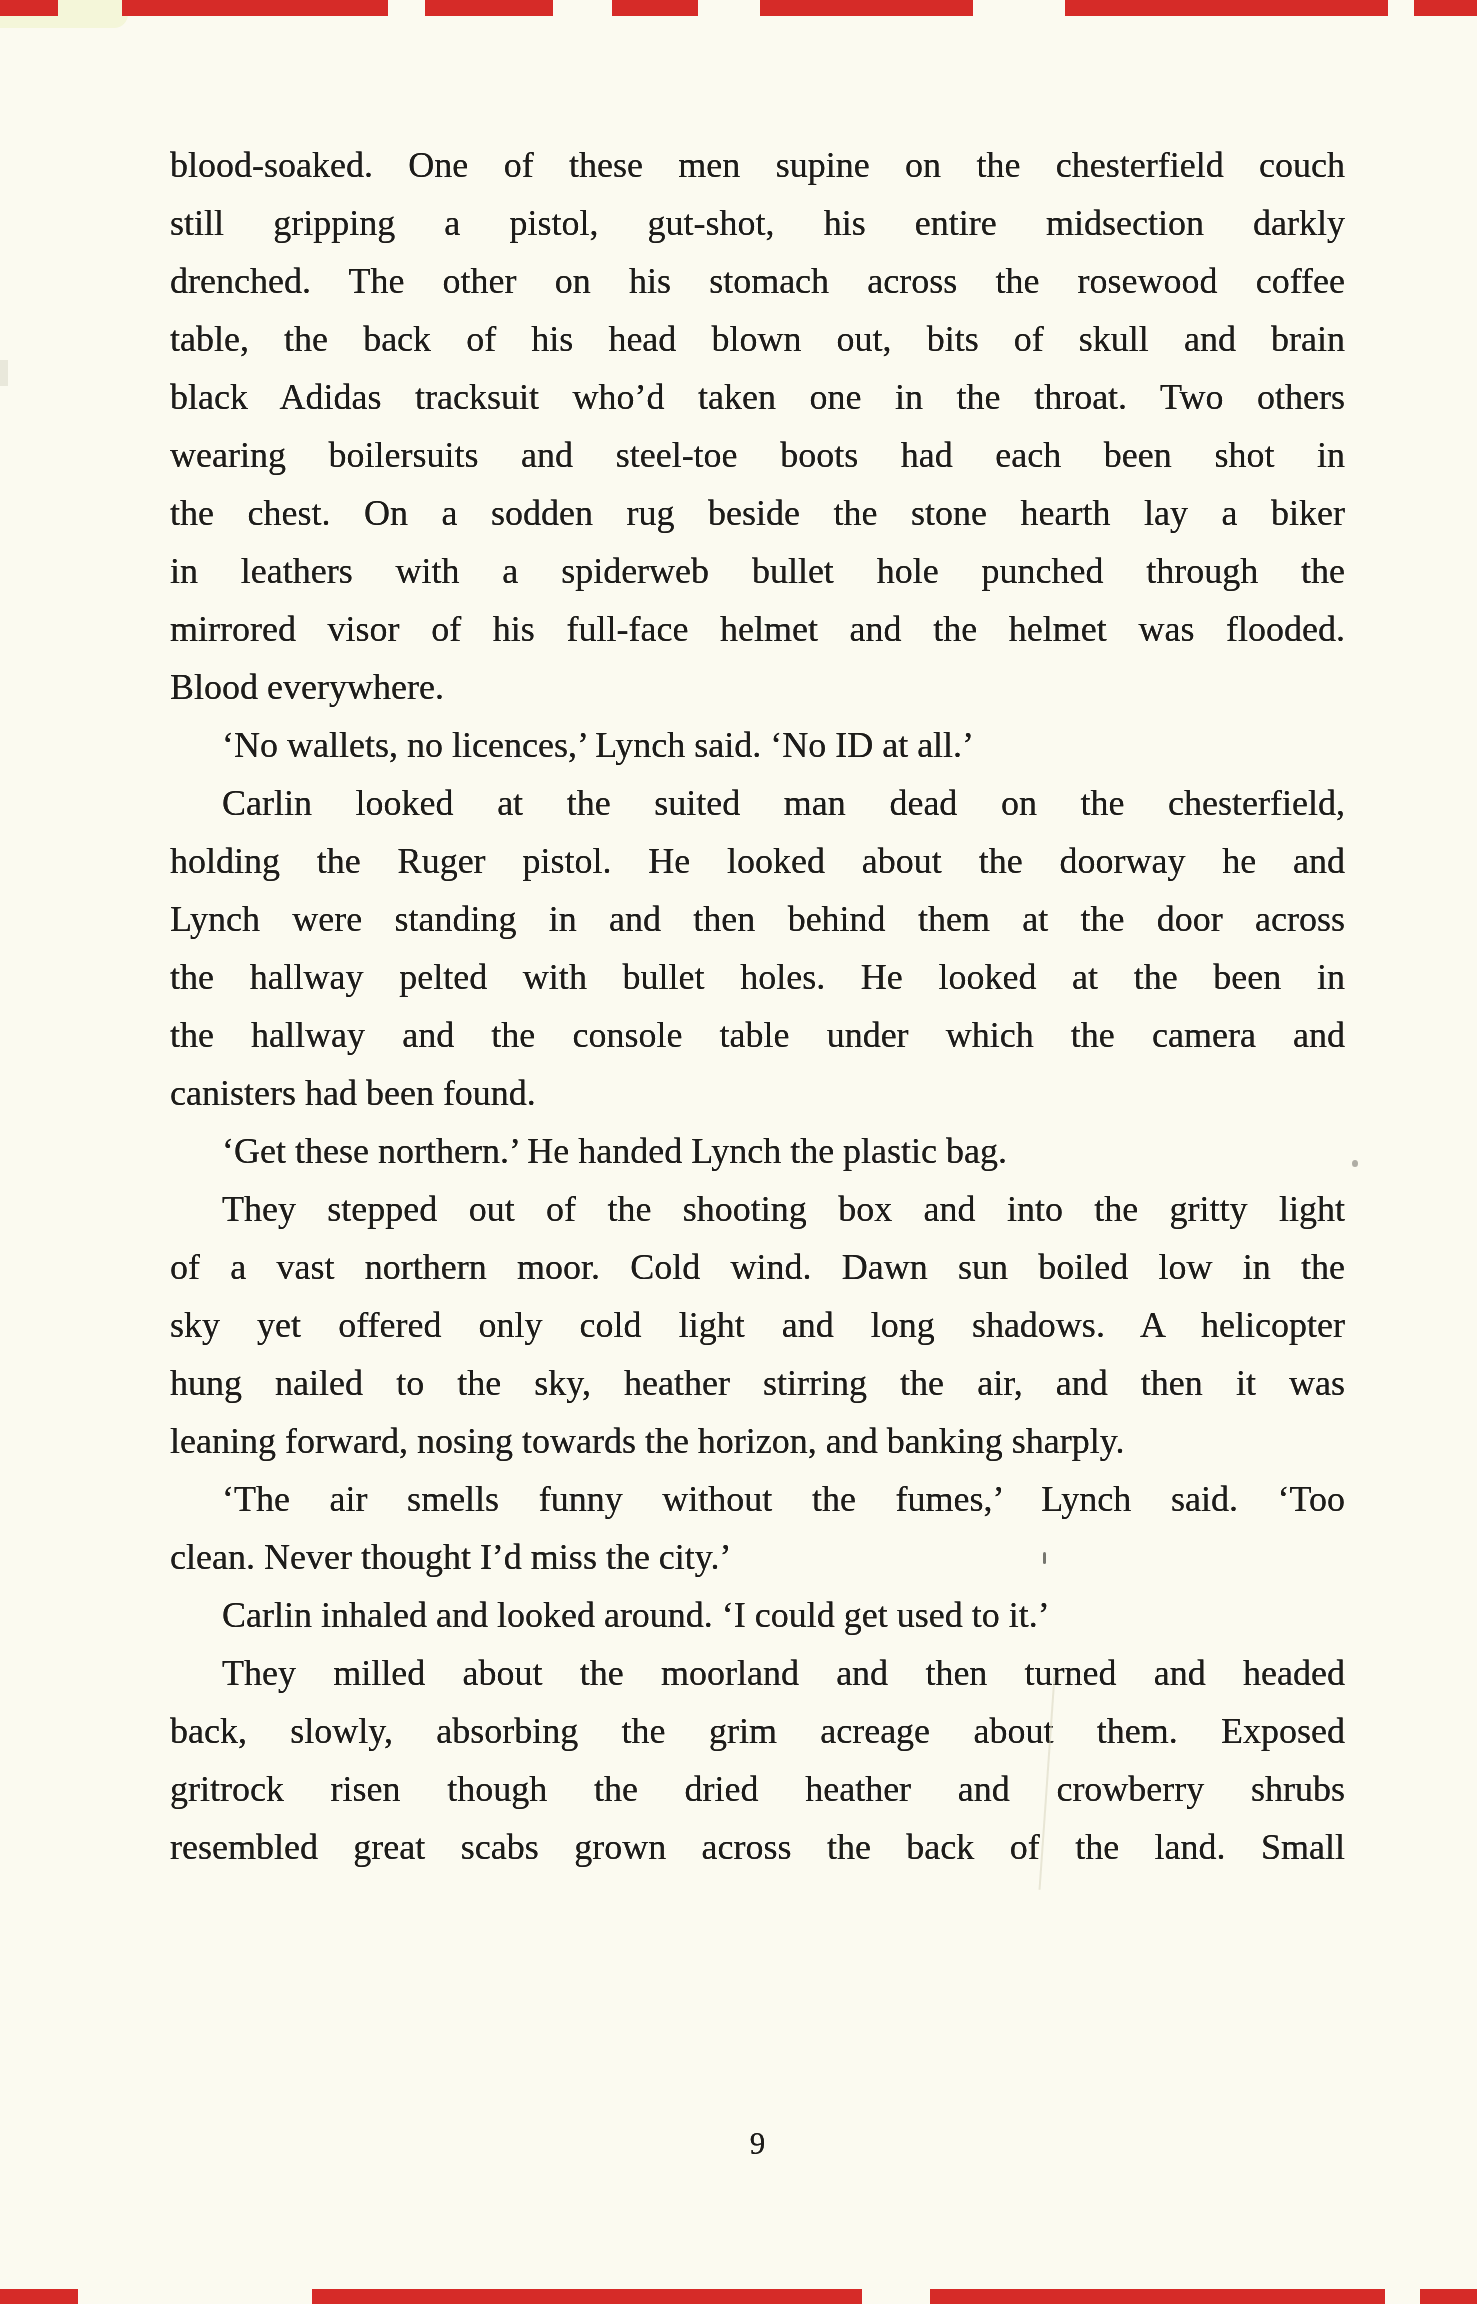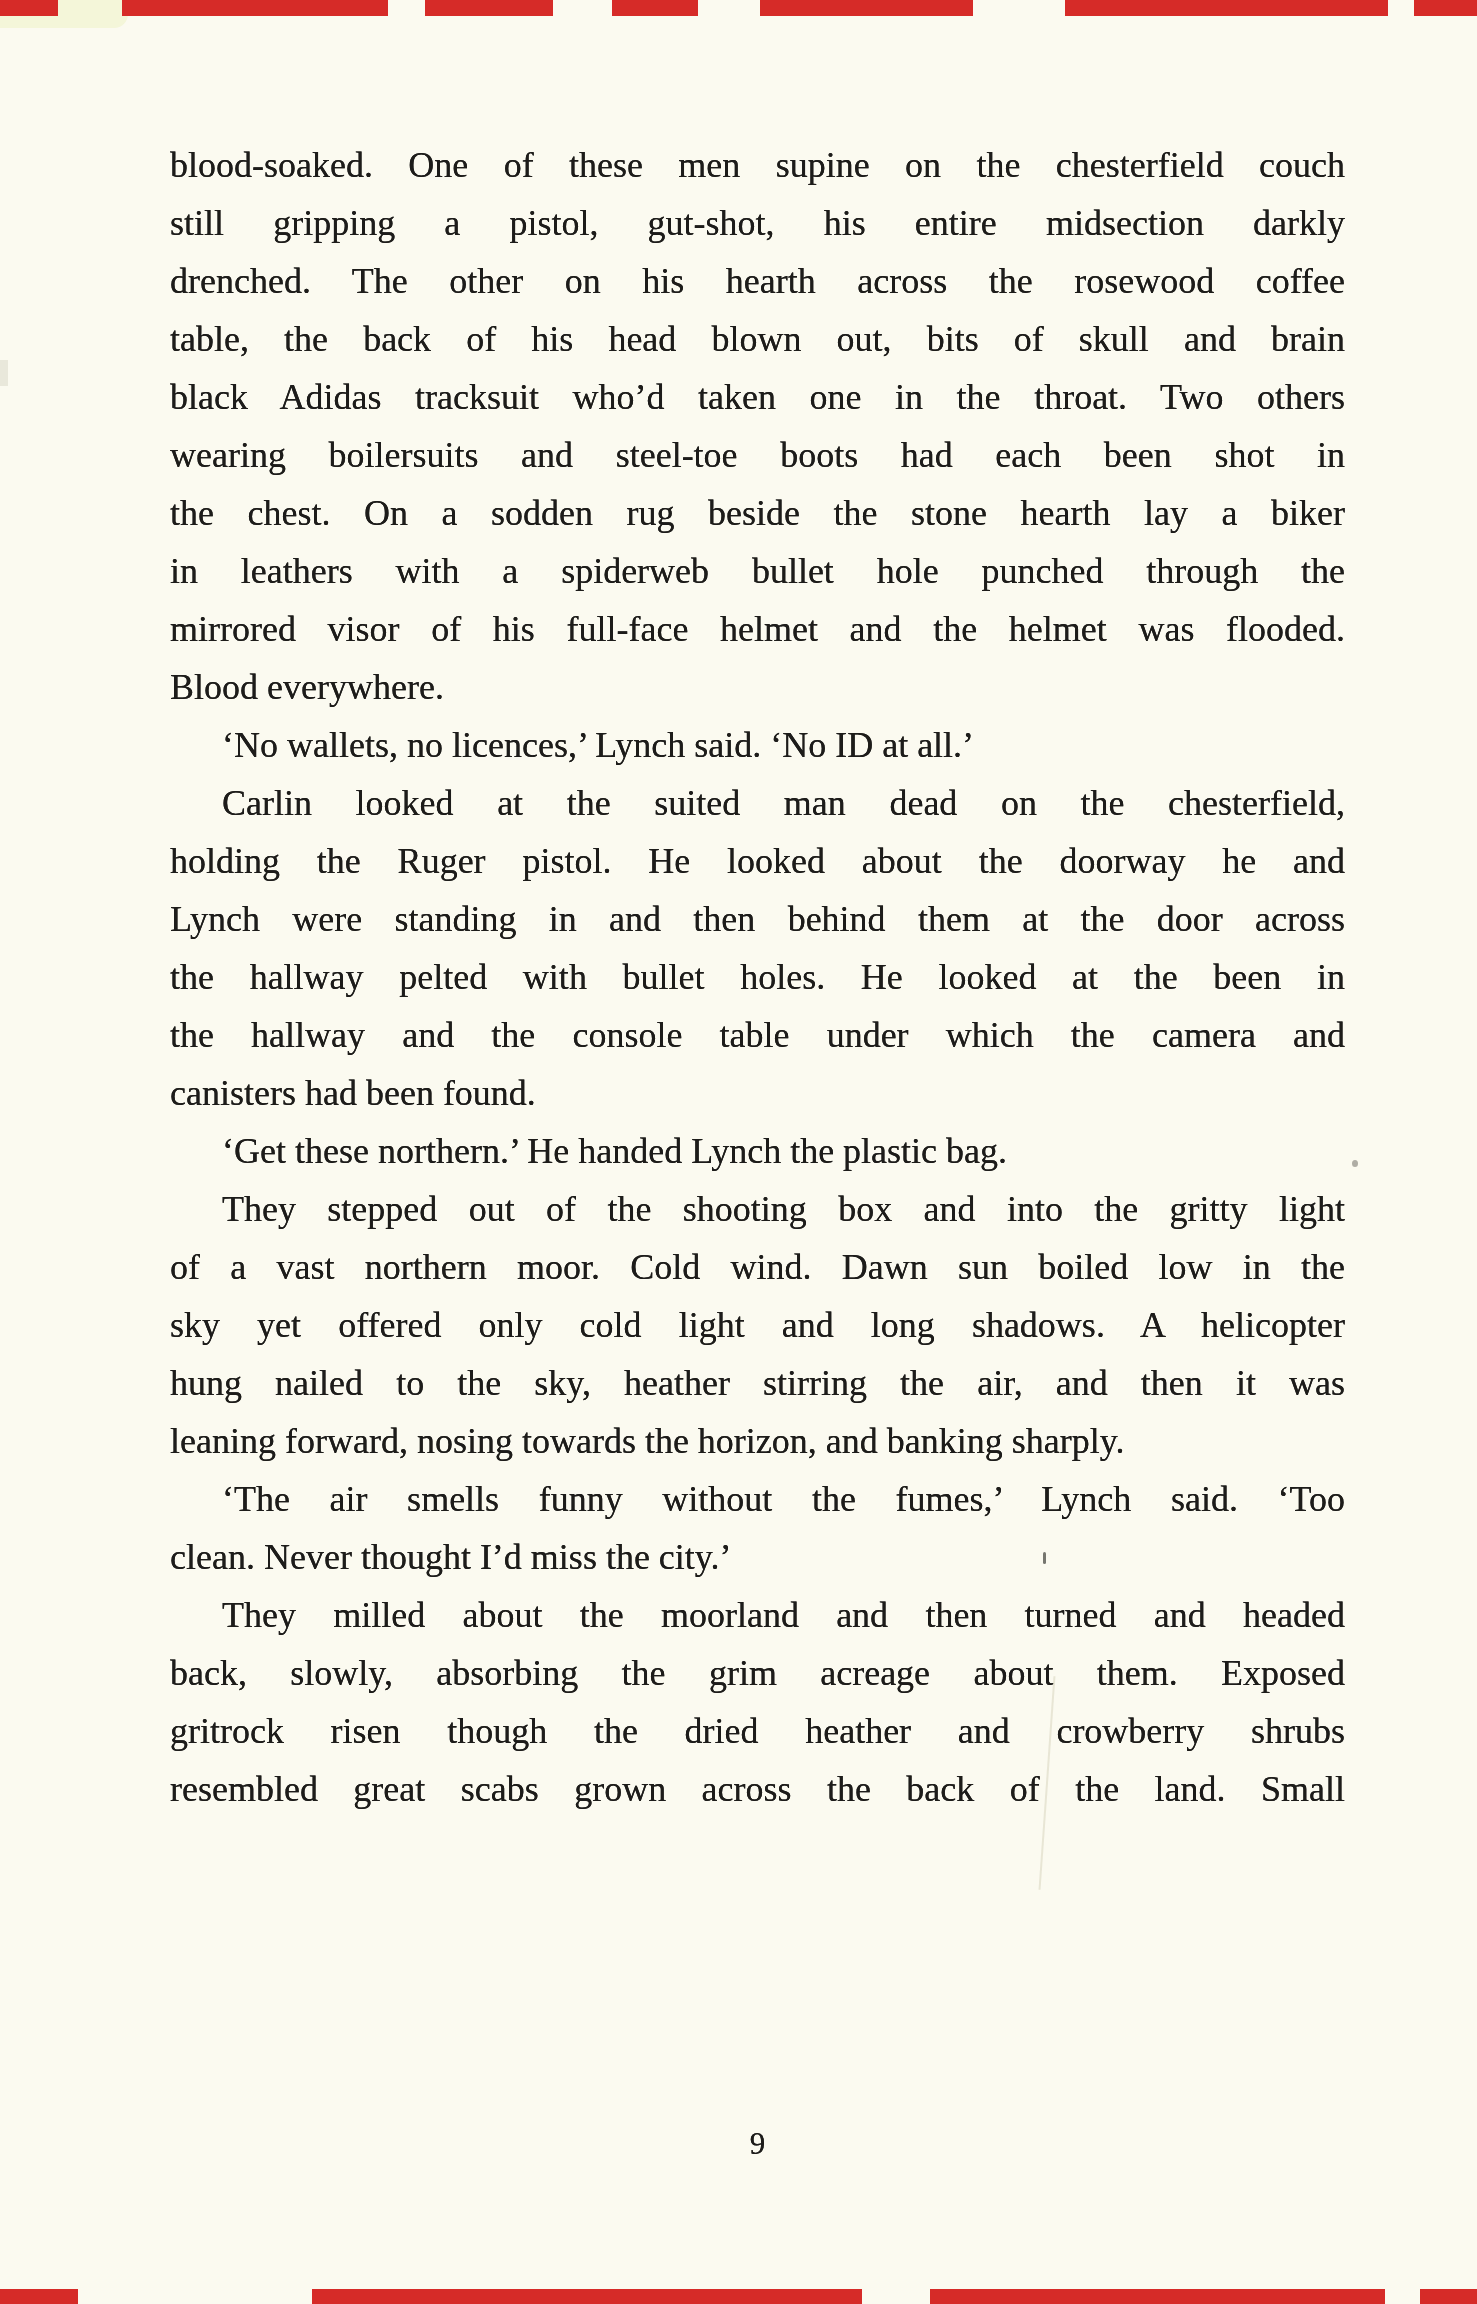--- a/index.html
+++ b/index.html
@@ -68,21 +68,21 @@
   <div class="bar top t7"></div>
   <div class="bar bottom b1"></div>
   <div class="bar bottom b2"></div>
   <div class="bar bottom b3"></div>
   <div class="bar bottom b4"></div>
 
   <div class="text-block">
 
     <div class="line j">blood-soaked. One of these men supine on the chesterfield couch</div>
     <div class="line j">still gripping a pistol, gut-shot, his entire midsection darkly</div>
-    <div class="line j">drenched. The other on his hearth across the rosewood coffee</div>
+    <div class="line j">drenched. The other on his stomach across the rosewood coffee</div>
     <div class="line j">table, the back of his head blown out, bits of skull and brain</div>
     <div class="line j">black Adidas tracksuit who’d taken one in the throat. Two others</div>
     <div class="line j">wearing boilersuits and steel-toe boots had each been shot in</div>
     <div class="line j">the chest. On a sodden rug beside the stone hearth lay a biker</div>
     <div class="line j">in leathers with a spiderweb bullet hole punched through the</div>
     <div class="line j">mirrored visor of his full-face helmet and the helmet was flooded.</div>
     <div class="line l">Blood everywhere.</div>
 
     <div class="line l ind">‘No wallets, no licences,’ Lynch said. ‘No ID at all.’</div>
 
@@ -97,20 +97,21 @@
 
     <div class="line j ind">They stepped out of the shooting box and into the gritty light</div>
     <div class="line j">of a vast northern moor. Cold wind. Dawn sun boiled low in the</div>
     <div class="line j">sky yet offered only cold light and long shadows. A helicopter</div>
     <div class="line j">hung nailed to the sky, heather stirring the air, and then it was</div>
     <div class="line l">leaning forward, nosing towards the horizon, and banking sharply.</div>
 
     <div class="line j ind">‘The air smells funny without the fumes,’ Lynch said. ‘Too</div>
     <div class="line l">clean. Never thought I’d miss the city.’</div>
 
+    <div class="line l ind">Carlin inhaled and looked around. ‘I could get used to it.’</div>
 
     <div class="line j ind">They milled about the moorland and then turned and headed</div>
     <div class="line j">back, slowly, absorbing the grim acreage about them. Exposed</div>
     <div class="line j">gritrock risen though the dried heather and crowberry shrubs</div>
     <div class="line j">resembled great scabs grown across the back of the land. Small</div>
   </div>
 
   <div class="pagenum">9</div>
 
   <div class="speck-dot"></div>

